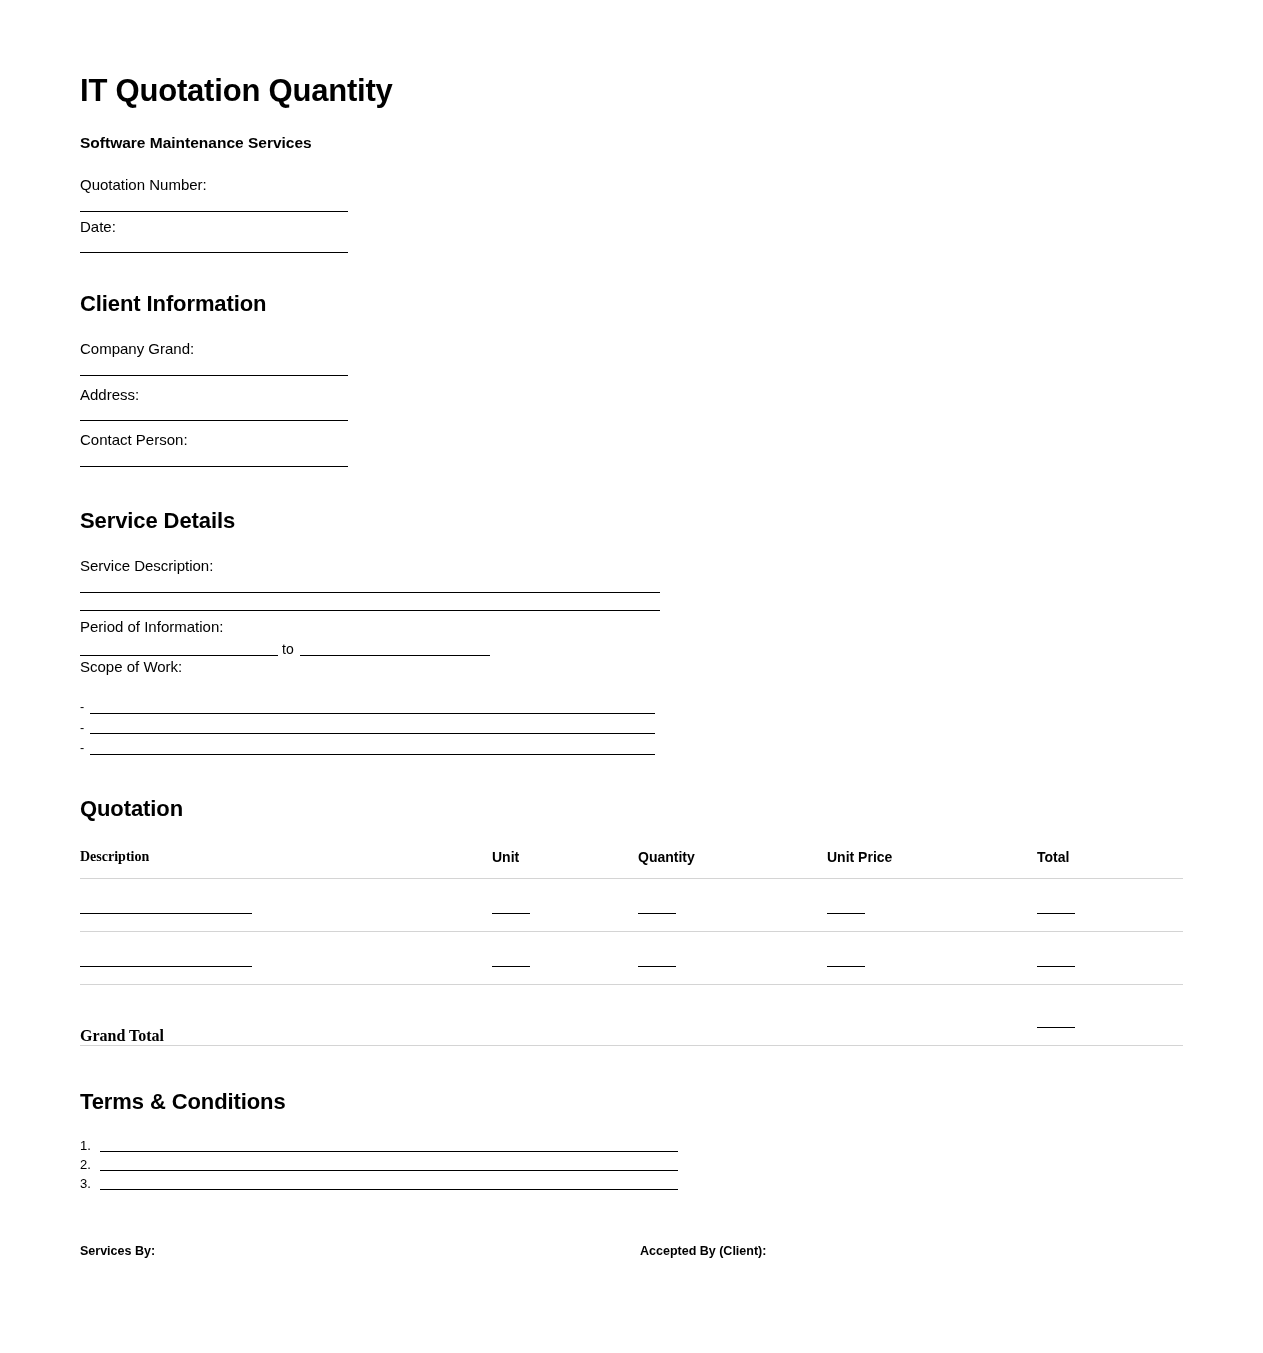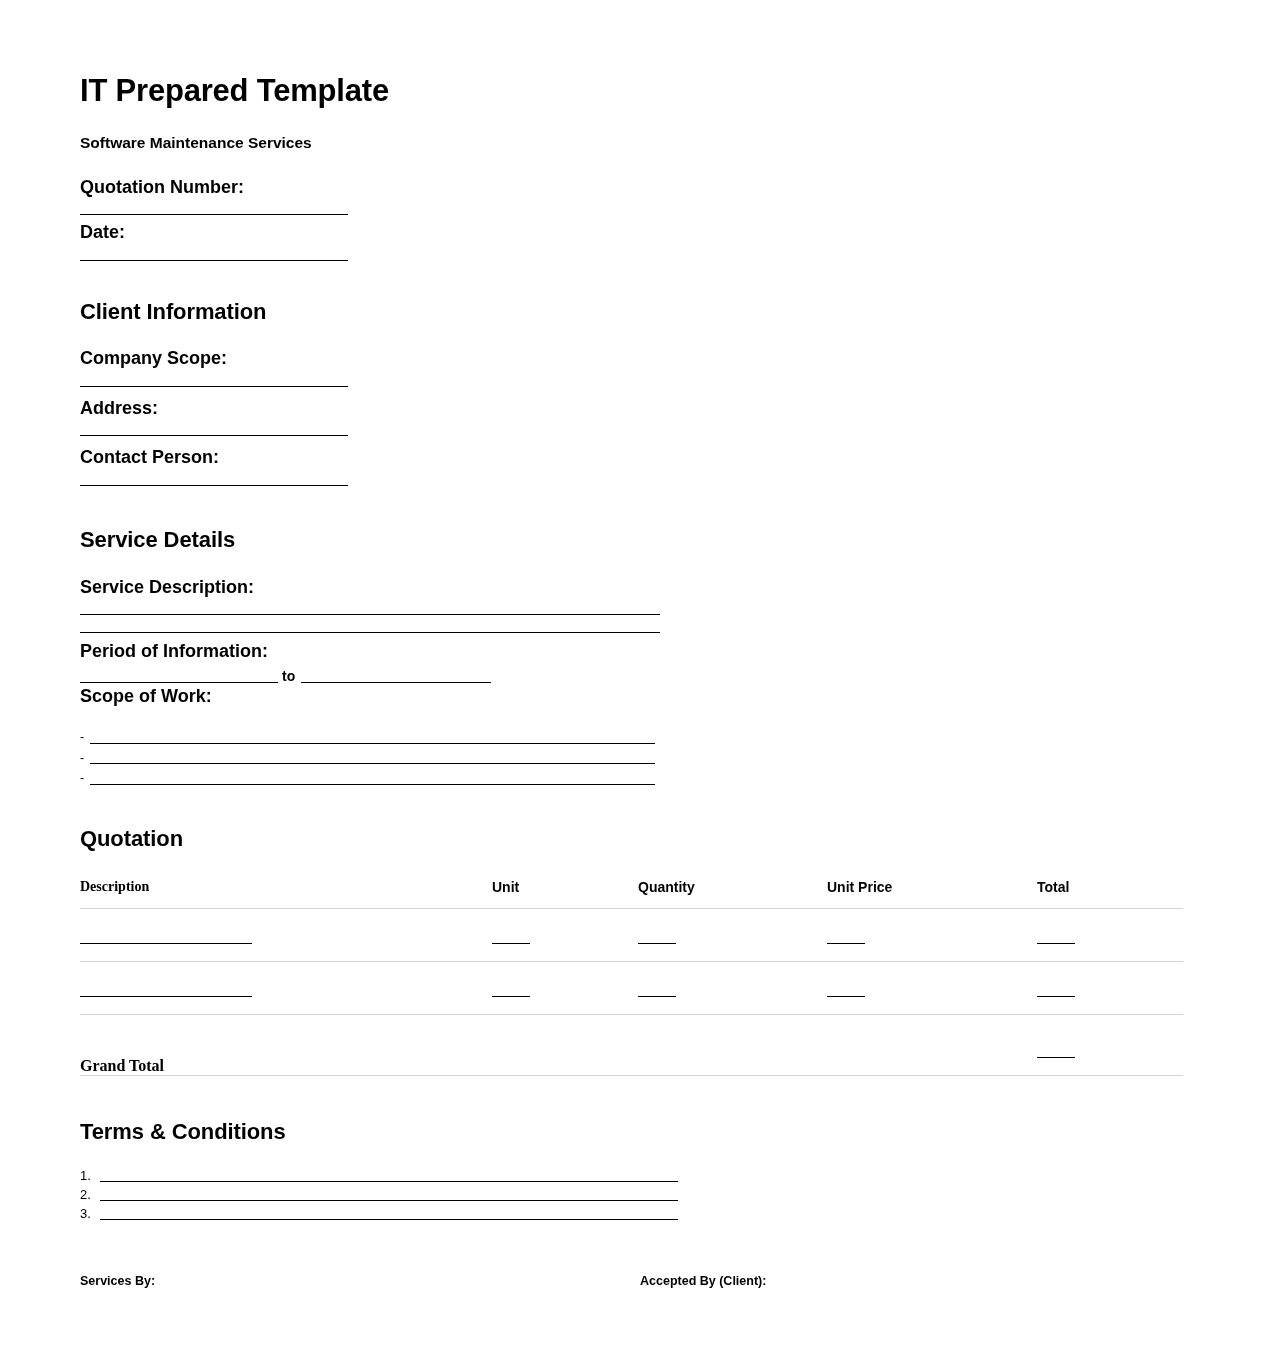--- a/index.html
+++ b/index.html
@@ -44,22 +44,22 @@
   .section-title {
     font-size: 22px;
     font-weight: bold;
     margin: 0;
     line-height: 1.3;
     letter-spacing: -0.1px;
   }
 
   
   .field-label {
-    font-size: 18px;
-    font-weight: bold;
+    font-size: 15px;
+    font-weight: normal;
     line-height: 1.25;
   }
   .rule {
     border-bottom: 1.6px solid #000;
     height: 0;
   }
 
   .field-row { margin-top: 8px; }
   .field-row .rule { margin-top: 16px; }
 
@@ -73,21 +73,21 @@
 
   
   #service-block { margin-top: 40px; }
   .svc-lines .rule { margin-top: 16px; }
 
   .period-line {
     display: flex;
     align-items: flex-end;
     margin-top: 5px;
     font-size: 14px;
-    font-weight: bold;
+    font-weight: normal;
     line-height: 1;
   }
   .period-seg {
     border-bottom: 1.6px solid #000;
     height: 14px;
   }
   .period-seg.a { width: 198px; }
   .period-seg.b { width: 190px; }
   .period-word { padding: 0 6px 0 4px; line-height: 1; }
 
@@ -191,39 +191,39 @@
     line-height: 1.42;
     white-space: pre;
   }
 </style>
 </head>
 <body>
 
 <div class="page">
   <div class="doc">
 
-    <h1 class="doc-title">IT Prepared Template</h1>
+    <h1 class="doc-title">IT Quotation Quantity</h1>
 
     <div class="doc-subtitle">Software Maintenance Services</div>
 
     <div class="field-row" style="margin-top:23px;">
       <div class="field-label">Quotation Number:</div>
       <div class="rule w268"></div>
     </div>
 
     <div class="field-row" style="margin-top:6px;">
       <div class="field-label">Date:</div>
       <div class="rule w268"></div>
     </div>
 
     <div id="client-block">
       <h2 class="section-title">Client Information</h2>
 
       <div class="field-row" style="margin-top:21px;">
-        <div class="field-label">Company Scope:</div>
+        <div class="field-label">Company Grand:</div>
         <div class="rule w268"></div>
       </div>
 
       <div class="field-row" style="margin-top:6px;">
         <div class="field-label">Address:</div>
         <div class="rule w268"></div>
       </div>
 
       <div class="field-row" style="margin-top:6px;">
         <div class="field-label">Contact Person:</div>

